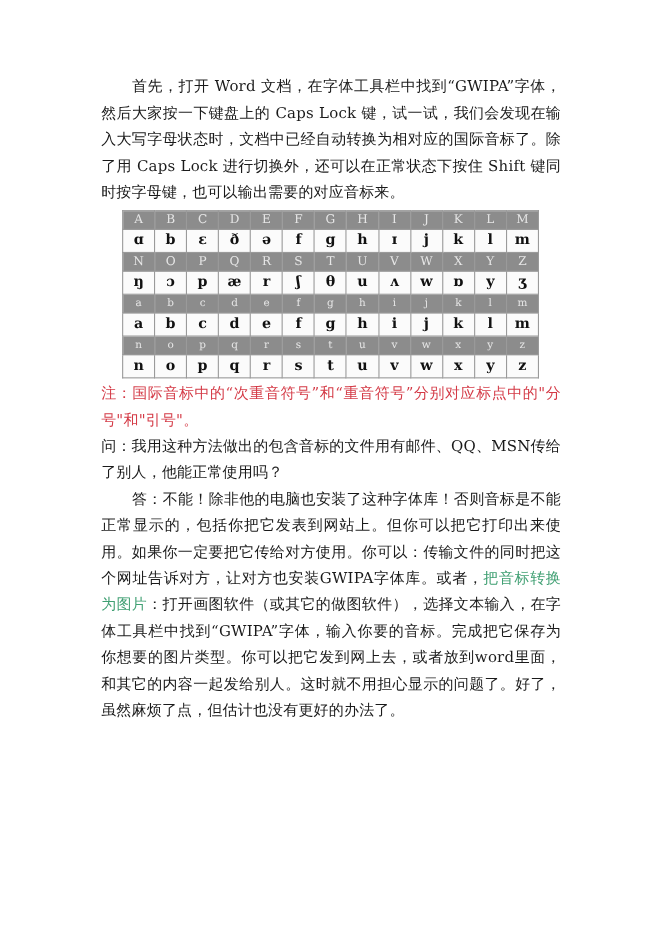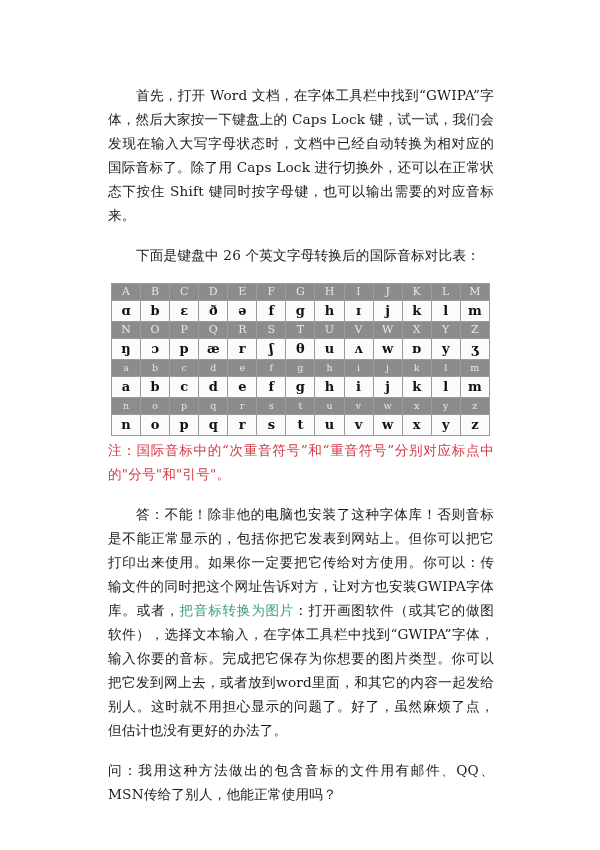--- a/index.html
+++ b/index.html
@@ -1,38 +1,37 @@
 <!DOCTYPE html>
 <html><head>
 <meta charset="utf-8">
 <style>
   html, body { margin: 0; padding: 0; background: #ffffff; }
   body { width: 600px; height: 850px; position: relative; overflow: hidden;
          font-family: "DejaVu Serif", "Liberation Serif", serif; color: #1a1a1a; }
   .page { position: absolute; left: 92px; top: 67px; width: 418px; }
-  .p { font-size: 13.6px; line-height: 24px; margin: 16px; text-align: justify; letter-spacing: 0.2px; }
+  .p { font-size: 13.6px; line-height: 24px; margin: 0; text-align: justify; letter-spacing: 0.2px; }
   .indent { text-indent: 28px; }
   .red { color: #d43a46; }
   .green { color: #3f9f72; }
   .tbl-wrap { margin: 4px 0 2px 19px; width: 379px; }
   table.ipa { border-collapse: collapse; width: 379px; table-layout: fixed;
               border: 1px solid #8a8a8a; }
   table.ipa td { border: 1px solid #9a9a9a; text-align: center; padding: 0;
                  font-family: "DejaVu Serif", "Liberation Serif", serif; }
   tr.key td { background: #8c8c8c; color: #e6e6e6; height: 16px; font-size: 11px; line-height: 16px; }
   tr.sym td { background: #fbfbfb; color: #111; height: 20px; font-size: 13px; font-weight: bold; line-height: 20px; }
   tr.key.lower td { font-size: 9.5px; }
   .note { margin-top: 2px; }
 </style>
 </head>
 <body>
 
 <div class="page">
   <p class="p indent">首先，打开 Word 文档，在字体工具栏中找到“GWIPA”字体，然后大家按一下键盘上的 Caps Lock 键，试一试，我们会发现在输入大写字母状态时，文档中已经自动转换为相对应的国际音标了。除了用 Caps Lock 进行切换外，还可以在正常状态下按住 Shift 键同时按字母键，也可以输出需要的对应音标来。</p>
-  <p class="p indent">下面是键盘中 26 个英文字母转换后的国际音标对比表：</p>
 
   <div class="tbl-wrap">
     <table class="ipa">
       <tbody id="ipa-body">
           <tr class="key">
             <td>A</td>
             <td>B</td>
             <td>C</td>
             <td>D</td>
             <td>E</td>
@@ -148,15 +147,15 @@
             <td>w</td>
             <td>x</td>
             <td>y</td>
             <td>z</td>
           </tr>
         </tbody>
     </table>
   </div>
 
   <p class="p red note">注：国际音标中的“次重音符号”和“重音符号”分别对应标点中的"分号"和"引号"。</p>
+  <p class="p">问：我用这种方法做出的包含音标的文件用有邮件、QQ、MSN传给了别人，他能正常使用吗？</p>
   <p class="p indent"><span>答：不能！除非他的电脑也安装了这种字体库！否则音标是不能正常显示的，包括你把它发表到网站上。但你可以把它打印出来使用。如果你一定要把它传给对方使用。你可以：传输文件的同时把这个网址告诉对方，让对方也安装GWIPA字体库。或者，</span><span class="green">把音标转换为图片</span><span>：打开画图软件（或其它的做图软件），选择文本输入，在字体工具栏中找到“GWIPA”字体，输入你要的音标。完成把它保存为你想要的图片类型。你可以把它发到网上去，或者放到word里面，和其它的内容一起发给别人。这时就不用担心显示的问题了。好了，虽然麻烦了点，但估计也没有更好的办法了。</span></p>
-  <p class="p">问：我用这种方法做出的包含音标的文件用有邮件、QQ、MSN传给了别人，他能正常使用吗？</p>
 </div>
 
 </body></html>

